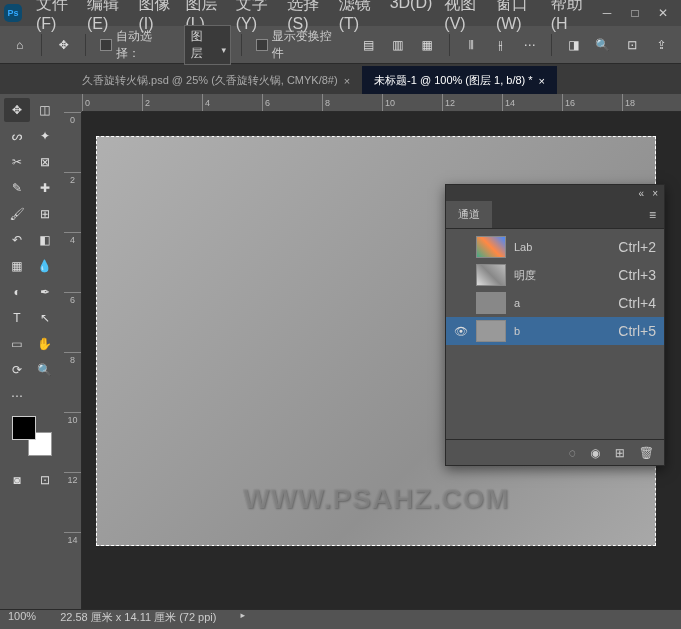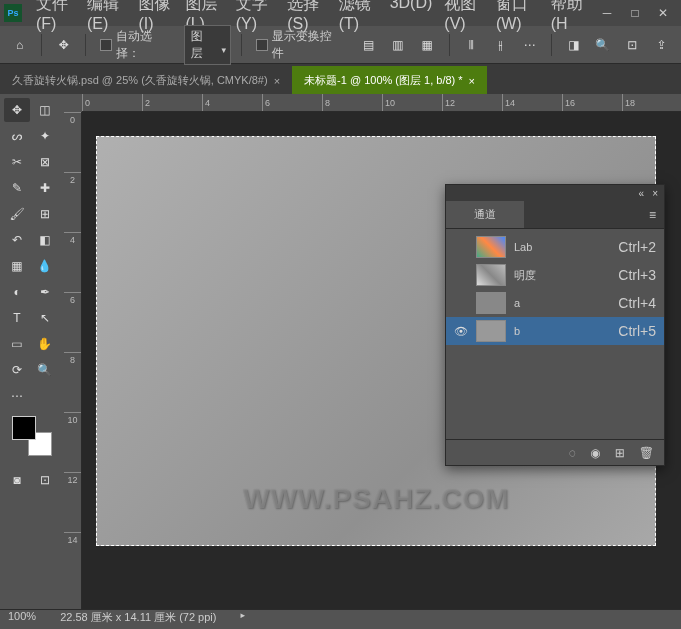--- a/index.html
+++ b/index.html
@@ -1,35 +1,35 @@
 <!DOCTYPE html>
 <html><head>
 <meta charset="utf-8">
 <style>
 * { margin: 0; padding: 0; box-sizing: border-box; font-family: "Microsoft YaHei", sans-serif; }
 body { background: #323232; width: 681px; height: 629px; overflow: hidden; color: #ccc; font-size: 12px; }
 
 .titlebar { height: 26px; background: #474747; display: flex; align-items: center; padding: 0 4px; }
-.ps-logo { width: 18px; height: 18px; background: #14532d; display: flex; align-items: center; justify-content: center; color: #31a8ff; font-size: 9px; font-weight: bold; border-radius: 0; margin-right: 8px; }
+.ps-logo { width: 18px; height: 18px; background: #0c4a6e; display: flex; align-items: center; justify-content: center; color: #31a8ff; font-size: 9px; font-weight: bold; border-radius: 5px; margin-right: 8px; }
 .menubar { display: flex; flex: 1; }
 .menu-item { padding: 4px 6px; cursor: pointer; font-size: 16px; }
 .win-controls { display: flex; margin-left: auto; }
 .win-btn { width: 28px; height: 20px; display: flex; align-items: center; justify-content: center; cursor: pointer; }
 
 .optbar { height: 38px; background: #535353; display: flex; align-items: center; padding: 0 8px; border-bottom: 1px solid #2a2a2a; gap: 6px; }
 .opt-icon { width: 24px; height: 24px; display: flex; align-items: center; justify-content: center; cursor: pointer; color: #ddd; }
 .opt-sep { width: 1px; height: 22px; background: #3a3a3a; margin: 0 4px; }
 .opt-check { display: flex; align-items: center; gap: 4px; padding: 0 4px; }
 .chk { width: 12px; height: 12px; border: 1px solid #888; background: #3a3a3a; }
 .opt-select { background: #3a3a3a; border: 1px solid #666; padding: 2px 16px 2px 6px; position: relative; }
 .opt-select::after { content: "▾"; position: absolute; right: 4px; font-size: 9px; }
 
-.tabbar { height: 30px; background: #3a3a3a; display: flex; align-items: flex-end; }
+.tabbar { height: 30px; background: #3a3a3a; display: flex; align-items: flex-end; padding-left: 70px; }
 .doc-tab { padding: 6px 12px; background: #3a3a3a; color: #aaa; font-size: 11px; display: flex; align-items: center; gap: 6px; cursor: pointer; border-top: 1px solid transparent; }
-.doc-tab.active { background: #4d7c0f; color: #fff; }
+.doc-tab.active { background: #0f172a; color: #fff; }
 .tab-x { font-size: 11px; }
 
 .main { display: flex; height: calc(100% - 114px); position: relative; }
 
 .tools { width: 64px; background: #535353; padding: 4px; display: flex; flex-wrap: wrap; gap: 2px; align-content: flex-start; }
 .tool { width: 26px; height: 24px; display: flex; align-items: center; justify-content: center; cursor: pointer; border-radius: 2px; color: #ddd; }
 .tool.active { background: #3a3a3a; }
 .color-swatches { width: 40px; height: 40px; position: relative; margin: 6px 8px; }
 .fg-sw { width: 24px; height: 24px; position: absolute; top: 0; left: 0; border: 1px solid #ccc; background: #000; }
 .bg-sw { width: 24px; height: 24px; position: absolute; bottom: 0; right: 0; border: 1px solid #999; background: #fff; }
@@ -43,21 +43,21 @@
 .ruler-corner { position: absolute; top: 0; left: 0; width: 18px; height: 18px; background: #535353; }
 
 .canvas { position: absolute; left: 32px; top: 42px; width: 560px; height: 410px; background: linear-gradient(135deg, #b0b0b0, #a0a0a0, #909090, #a8a8a8); border: 1px dashed #000; animation: march 1s linear infinite; }
 @keyframes march { to { border-color: #fff; } }
 .canvas::before { content: ""; position: absolute; inset: -1px; border: 1px dashed #fff; pointer-events: none; }
 .watermark { position: absolute; bottom: 30px; left: 50%; transform: translateX(-50%); font-size: 28px; font-weight: bold; color: rgba(140,140,140,0.6); text-shadow: 1px 1px 2px rgba(0,0,0,0.3); letter-spacing: 1px; }
 
 .panel { position: absolute; right: 16px; top: 90px; width: 220px; background: #535353; border: 1px solid #2a2a2a; box-shadow: 0 4px 12px rgba(0,0,0,0.5); }
 .panel-head { height: 16px; background: #3a3a3a; display: flex; justify-content: flex-end; align-items: center; padding: 0 6px; gap: 8px; font-size: 10px; }
 .panel-tabs { display: flex; background: #3a3a3a; border-bottom: 1px solid #2a2a2a; align-items: center; }
-.panel-tab { padding: 6px 28px; background: #535353; font-size: 11px; }
+.panel-tab { padding: 6px 12px; background: #535353; font-size: 11px; }
 .panel-menu { margin-left: auto; padding: 0 8px; cursor: pointer; }
 .ch-list { padding: 4px 0; min-height: 210px; }
 .ch-row { display: flex; align-items: center; padding: 3px 8px; gap: 8px; cursor: pointer; }
 .ch-row.sel { background: #3a6a9a; }
 .ch-eye { width: 14px; height: 14px; display: flex; align-items: center; justify-content: center; font-size: 11px; color: #ddd; }
 .ch-thumb { width: 30px; height: 22px; border: 1px solid #888; background: #999; }
 .ch-thumb.lab { background: linear-gradient(45deg,#4a8,#f84,#48f); }
 .ch-thumb.gray { background: linear-gradient(45deg,#ddd,#888,#bbb); }
 .ch-thumb.a { background: #888; }
 .ch-thumb.b { background: #999; }

